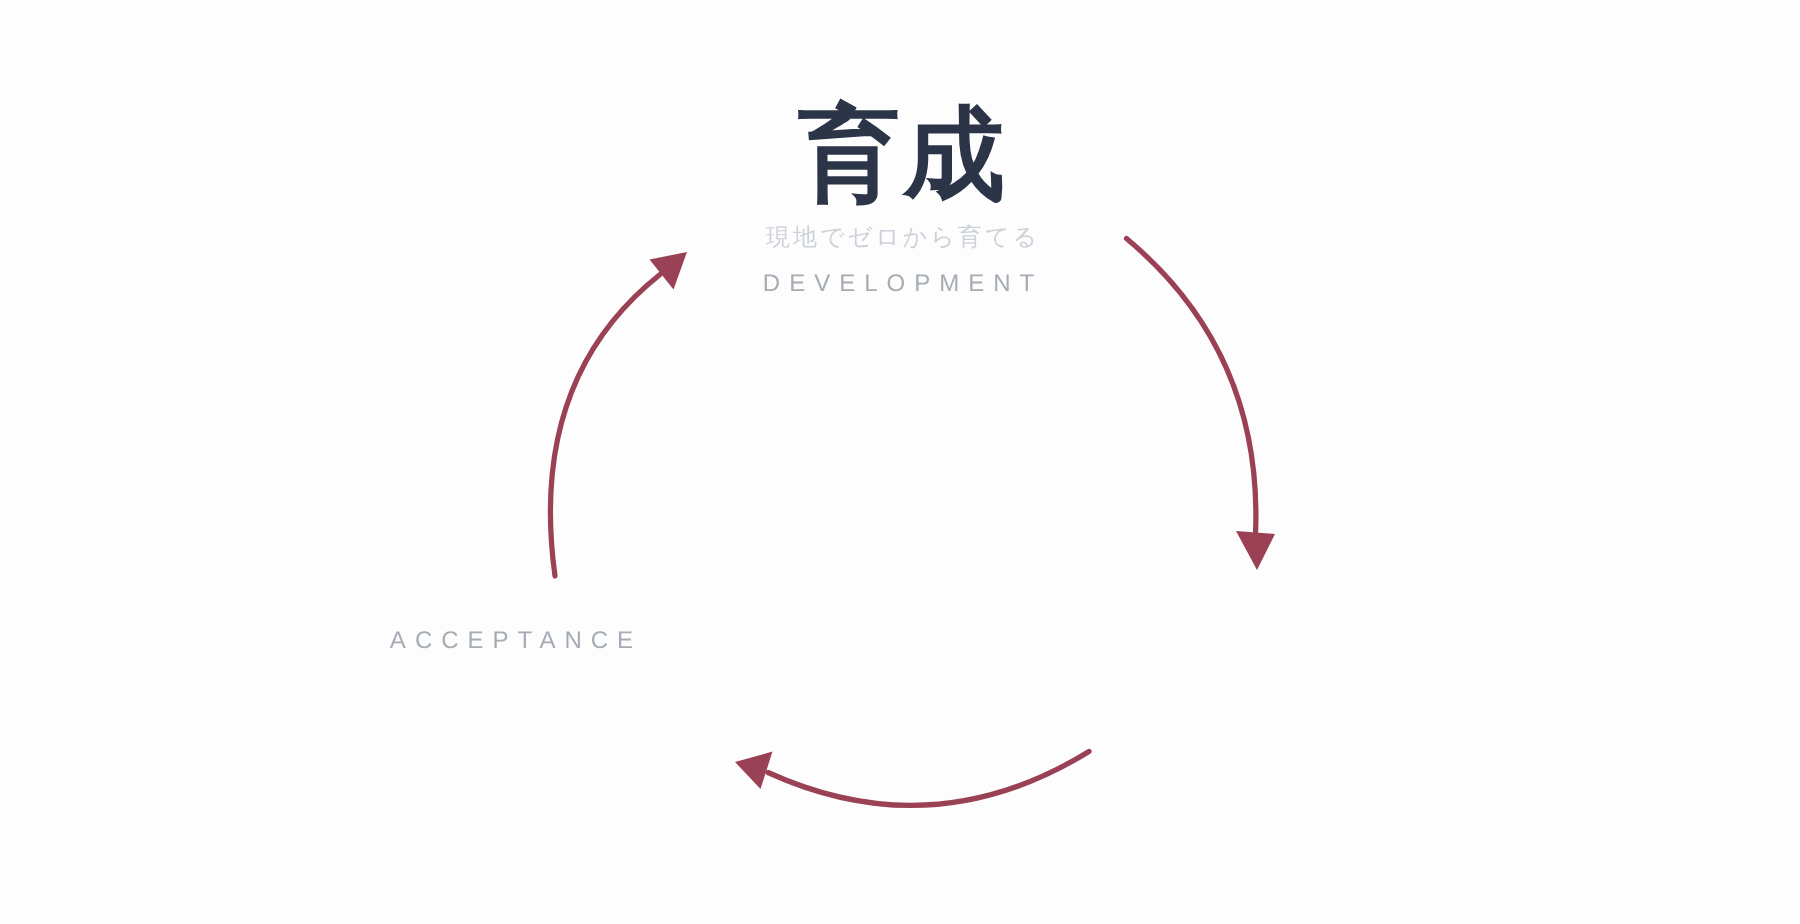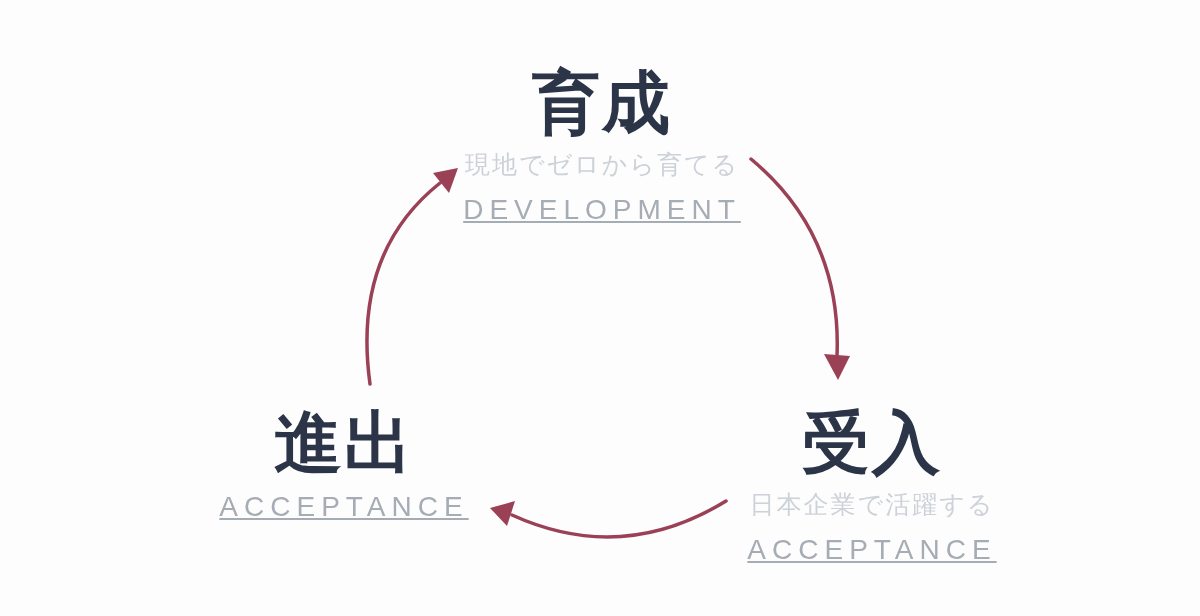--- a/index.html
+++ b/index.html
@@ -43,32 +43,31 @@
   .node-title{
     font-family:"Liberation Serif","DejaVu Serif",serif;
     font-weight:600;
     font-size:68px;
     line-height:1.05;
     letter-spacing:2px;
     color:var(--title-color);
   }
   .node-subtitle-jp{
     margin-top:9px;
-    font-size:25px;
+    font-size:16px;
     line-height:1.35;
     letter-spacing:2px;
     color:var(--subtitle-jp-color);
   }
   .node-subtitle-en{
     margin-top:9px;
-    font-size:28px;
+    font-size:16px;
     line-height:1.35;
     letter-spacing:6px;
     color:var(--subtitle-en-color);
-    text-decoration:underline;
   }
   .node-top{left:602px;top:68px;}
   .node-bottom-right{left:872px;top:408px;}
   .node-bottom-left{left:344px;top:408px;}
 </style>
 </head>
 <body>
 
 <div class="canvas">
 
@@ -86,24 +85,18 @@
       <polygon points="458,168 433,173 449,193"></polygon>
     </g>
   </svg>
 
   <div class="node node-top">
     <div class="node-title">育成</div>
     <div class="node-subtitle-jp">現地でゼロから育てる</div>
     <div class="node-subtitle-en">DEVELOPMENT</div>
   </div>
 
-  <div class="node node-bottom-right">
-    <div class="node-title">受入</div>
-    <div class="node-subtitle-jp">日本企業で活躍する</div>
-    <div class="node-subtitle-en">ACCEPTANCE</div>
-  </div>
 
   <div class="node node-bottom-left">
-    <div class="node-title">進出</div>
     <div class="node-subtitle-en">ACCEPTANCE</div>
   </div>
 
 </div>
 
 </body></html>

